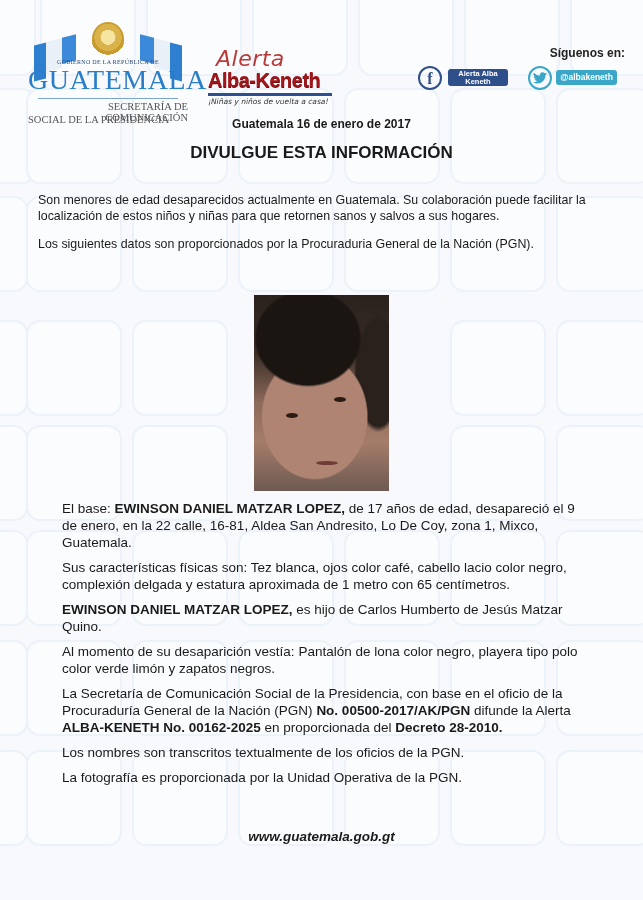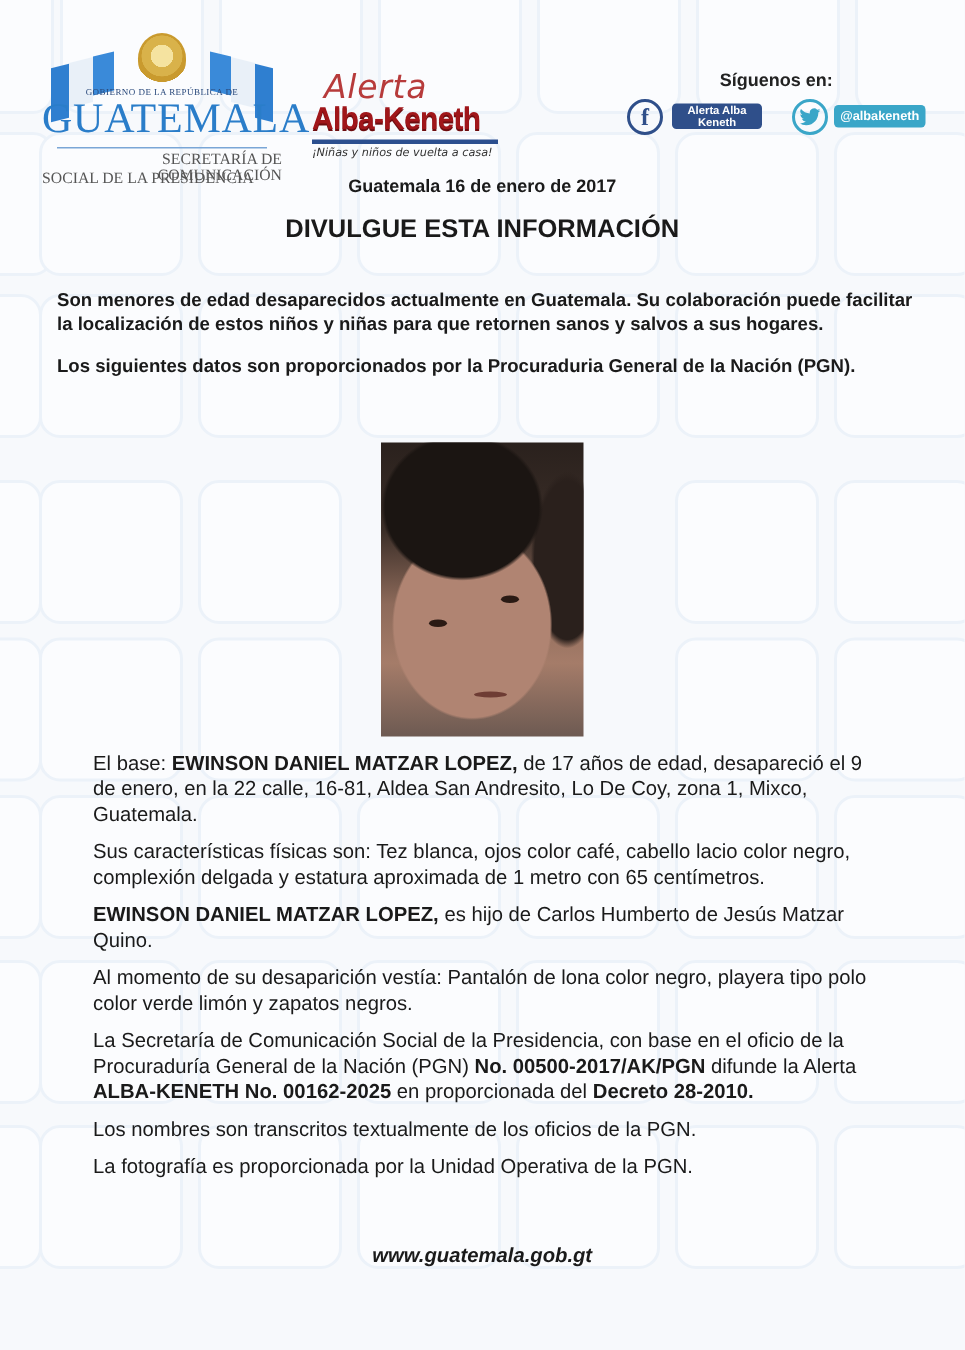--- a/index.html
+++ b/index.html
@@ -37,31 +37,31 @@
 
   
   .ak-logo { left:206px; top:48px; width:130px; height:64px; }
   .ak-alerta { position:absolute; left:10px; top:-2px; font-family:"DejaVu Sans", sans-serif; font-style:italic; font-size:22px; color:#b73b3b; font-weight:normal; letter-spacing:0.5px; }
   .ak-name { position:absolute; left:2px; top:20px; font-family:"Liberation Sans", sans-serif; font-weight:bold; font-size:21px; color:#a0161a; transform:scaleX(0.95); transform-origin:left; letter-spacing:-0.5px; text-shadow:0 1px 0 #6d0c0f; }
   .ak-bar { position:absolute; left:2px; top:45px; width:124px; height:3px; background:#2c4f8f; }
   .ak-tag { position:absolute; left:2px; top:49px; font-family:"DejaVu Sans", sans-serif; font-style:italic; font-size:7.5px; color:#333; }
 
   
   .social { left:410px; top:42px; width:215px; height:55px; }
-  .social-title { position:absolute; left:0; width:215px; top:4px; text-align:center; font-weight:bold; font-size:12px; color:#222; }
+  .social-title { position:absolute; left:0; width:215px; top:4px; text-align:right; font-weight:bold; font-size:12px; color:#222; }
   .fb-icon { position:absolute; left:8px; top:24px; width:20px; height:20px; border:2px solid #2f4f8a; border-radius:50%; color:#2f4f8a; font-weight:bold; font-size:16px; text-align:center; line-height:21px; font-family:"Liberation Serif", serif; }
   .fb-label { position:absolute; left:38px; top:27px; width:60px; height:17px; background:#2f4f8a; border-radius:3px; color:#fff; font-weight:bold; font-size:7.5px; line-height:8px; text-align:center; padding-top:1px; box-sizing:border-box; }
   .tw-icon { position:absolute; left:118px; top:24px; width:20px; height:20px; border:2px solid #3aa6c8; border-radius:50%; }
   .tw-icon svg { position:absolute; left:3px; top:4px; }
   .tw-label { position:absolute; left:146px; top:28px; width:61px; height:15px; background:#3aa6c8; border-radius:3px; color:#fff; font-weight:bold; font-size:8.5px; line-height:15px; text-align:center; }
 
   .date { left:0; top:117px; width:643px; text-align:center; font-weight:bold; font-size:12px; }
   .urgent { left:0; top:143px; width:643px; text-align:center; font-weight:bold; font-size:17px; line-height:20px; }
 
-  .intro { left:38px; top:192px; width:575px; font-weight:bold; font-size:12.4px; line-height:16px; }
+  .intro { left:38px; top:192px; width:575px; font-weight:normal; font-size:12.4px; line-height:16px; }
   .intro p { margin:0 0 12px 0; }
 
   .photo { left:254px; top:295px; width:135px; height:196px; overflow:hidden;
     background:
       radial-gradient(ellipse 40% 25% at 40% 22%, #1b1512 0 95%, transparent 100%),
       radial-gradient(ellipse 55% 45% at 45% 62%, #b08472 0 70%, transparent 72%),
       radial-gradient(ellipse 18% 30% at 92% 40%, #2a201c 0 90%, transparent 100%),
       linear-gradient(180deg, #2a211d 0%, #3b2e28 30%, #8d6a5a 55%, #a57c69 75%, #6d5a52 100%);
   }
   .photo .eye1 { position:absolute; left:32px; top:118px; width:12px; height:5px; border-radius:50%; background:#2a1a14; }

